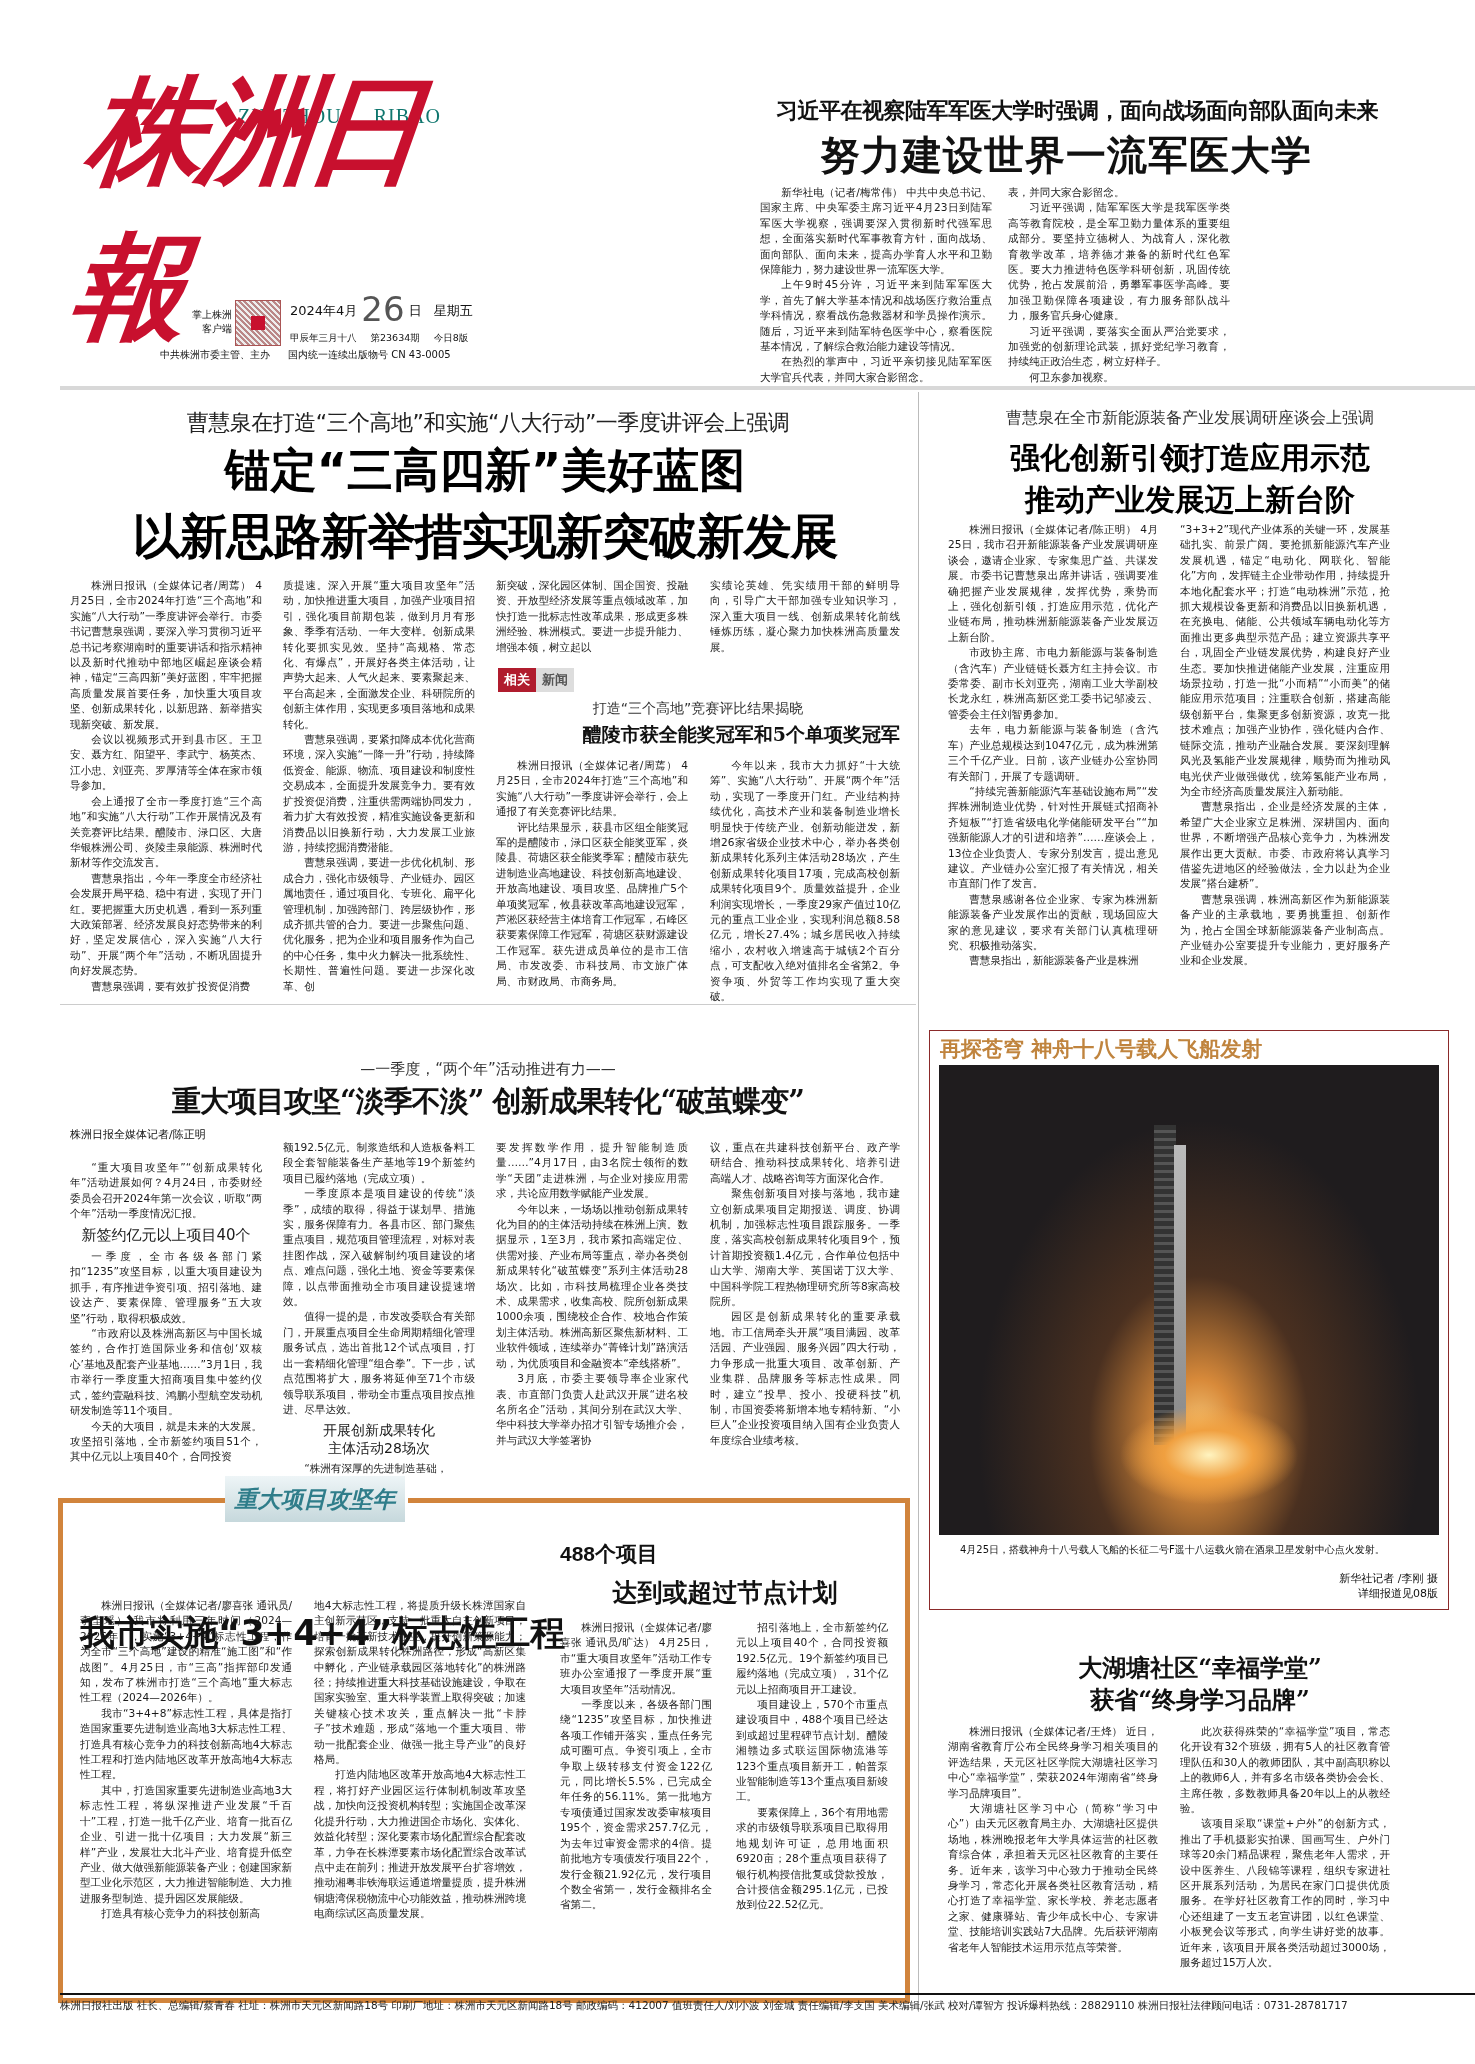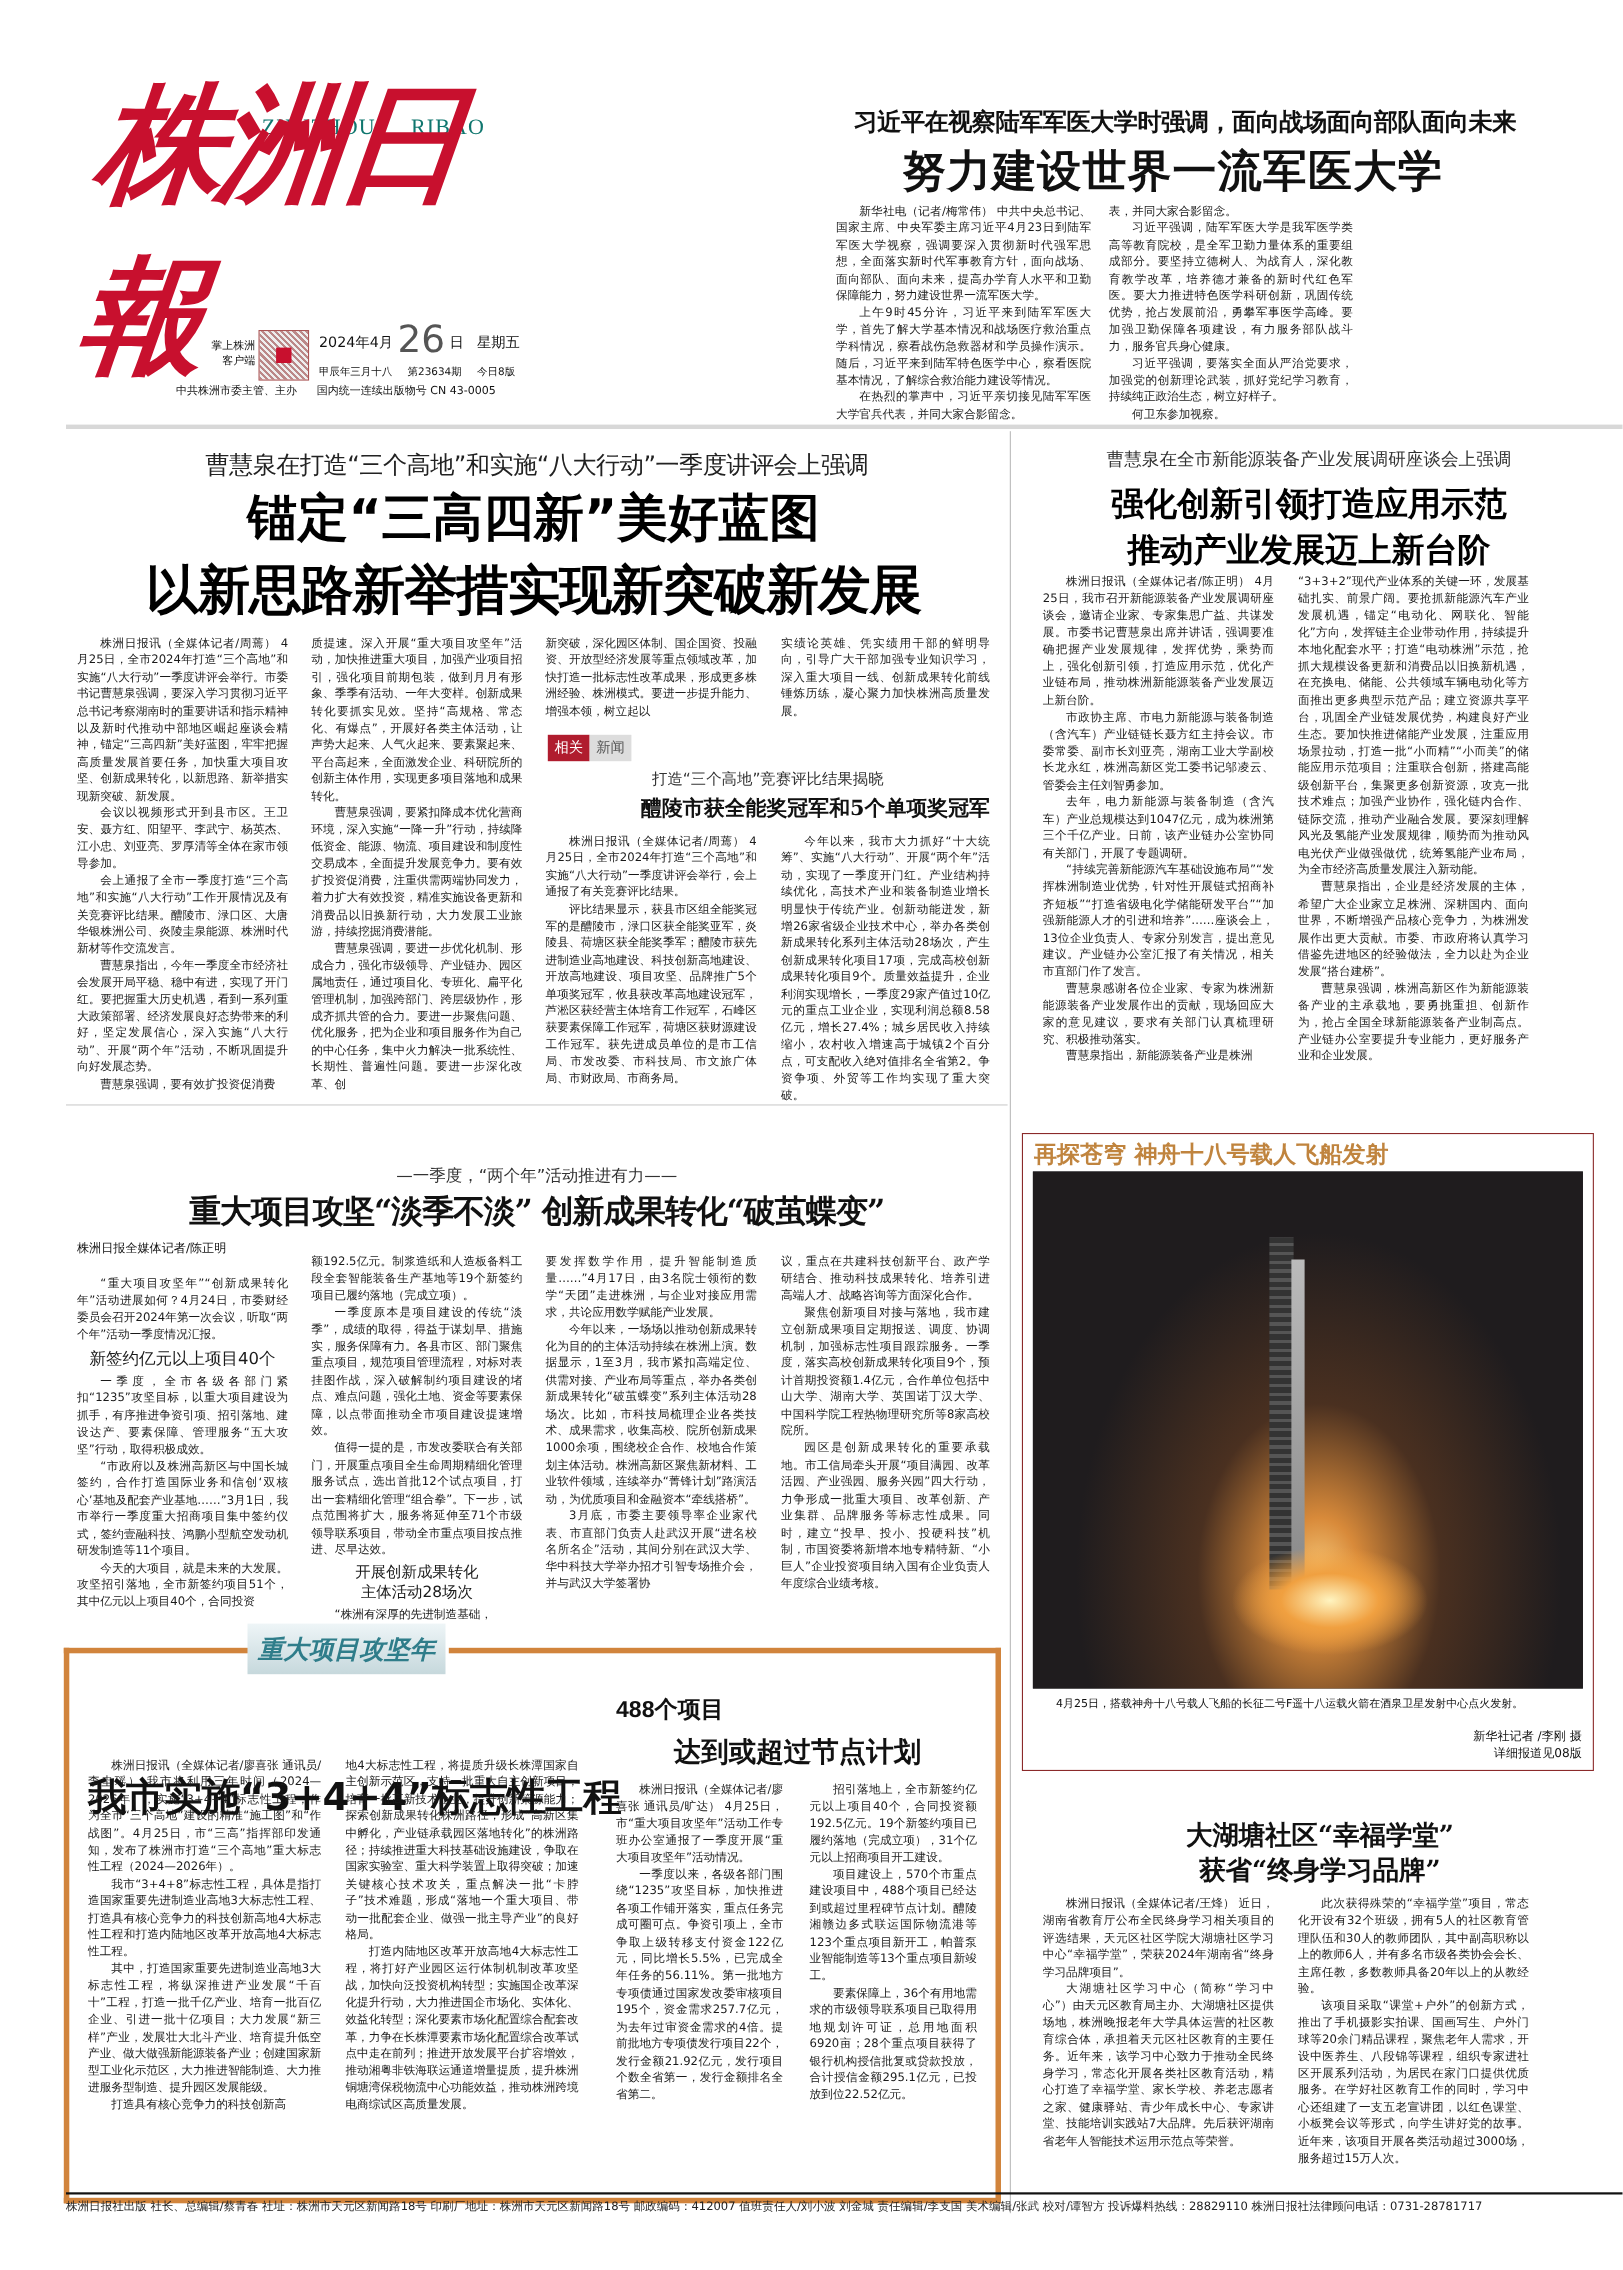--- a/index.html
+++ b/index.html
@@ -10,21 +10,21 @@
 .col{position:absolute}
 .masthead-en{left:238px;top:105px;font-family:"Liberation Serif",serif;font-size:20px;color:#0f766e;letter-spacing:1px;word-spacing:26px}
 .masthead-cn{left:80px;top:130px;width:420px;height:160px;display:flex;align-items:center;font-family:"DejaVu Serif",serif;font-size:116px;font-weight:bold;color:#c8102e;letter-spacing:-6px;font-style:italic;transform:skewX(-6deg)}
 .qr{left:235px;top:300px;width:46px;height:46px;background:repeating-linear-gradient(45deg,#b88 0 2px,#eee 2px 4px);border:1px solid #a55}
 .qr::after{content:"";position:absolute;left:15px;top:15px;width:14px;height:14px;background:#c8102e}
 .top-kicker{left:776px;top:96px;font-size:22px;font-weight:bold;letter-spacing:-0.5px}
 .top-head{left:820px;top:128px;font-size:40px;font-weight:bold;letter-spacing:1px}
 .red-kicker{font-size:22px;color:#222;letter-spacing:-0.5px}
 .big-head{font-weight:bold;color:#000;letter-spacing:0}
 .rule{position:absolute;background:#ccc}
-.tag-related{display:inline-flex;height:24px;font-size:13px;font-weight:normal}
+.tag-related{display:inline-flex;height:24px;font-size:13px;font-weight:bold}
 .tag-related span:first-child{background:#b01c2e;color:#fff;padding:3px 6px}
 .tag-related span:last-child{background:#ddd;color:#555;padding:3px 6px}
 .photo-box{left:929px;top:1030px;width:520px;height:580px;border:1px solid #8b2a2a}
 .photo{position:absolute;left:9px;top:34px;width:500px;height:470px;background:radial-gradient(ellipse at 52% 78%,#f6c87a 0%,#d88a3a 10%,#4a3020 30%,#1f1c1e 60%),linear-gradient(#2a2a32,#1a1a1c)}
 .rocket{position:absolute;left:235px;top:80px;width:12px;height:300px;background:linear-gradient(#bbb,#888)}
 .tower{position:absolute;left:215px;top:60px;width:22px;height:320px;background:repeating-linear-gradient(0deg,#555 0 3px,#333 3px 8px)}
 .plume{position:absolute;left:180px;top:340px;width:180px;height:100px;background:radial-gradient(ellipse,#fff4c0 0%,#f0a040 35%,rgba(80,40,20,0) 70%)}
 .orange-box{left:58px;top:1498px;width:852px;height:505px;border:5px solid #d1843c;border-top:none}
 .orange-top-l{left:58px;top:1498px;width:208px;height:5px;background:#d1843c}
 .orange-top-r{left:408px;top:1498px;width:502px;height:5px;background:#d1843c}

